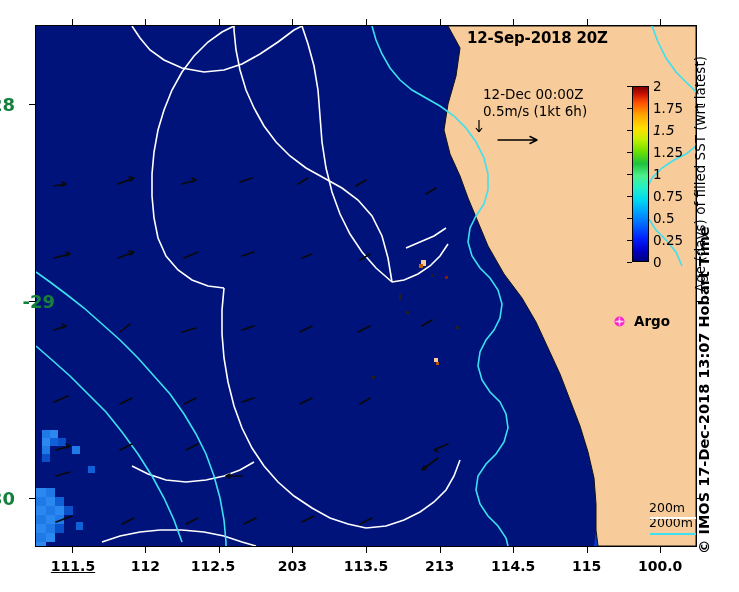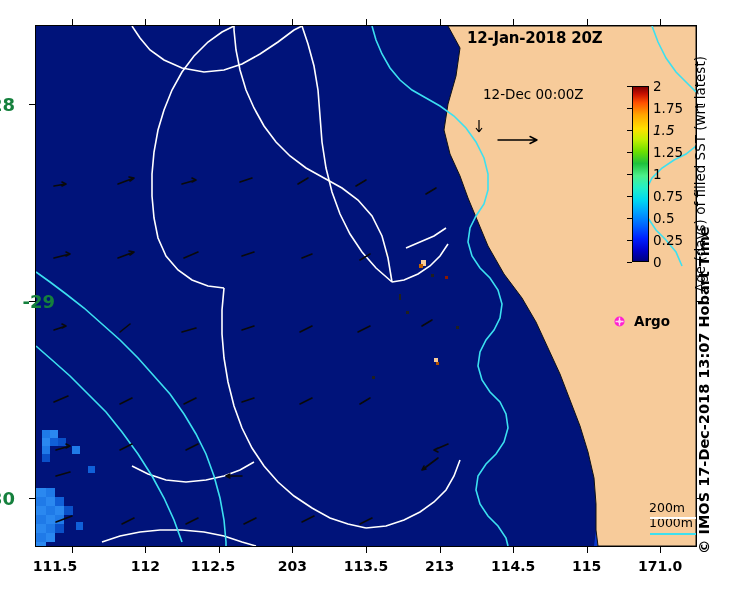--- a/index.html
+++ b/index.html
@@ -243,24 +243,25 @@
           <path d="M266,496 L278,490"></path>
           <path d="M324,498 L336,492"></path>
           <path d="M390,168 L400,162"></path>
           <path d="M386,300 L396,294"></path>
         </g>
 
       </g>
     </svg>
   </div>
 
-  <div id="title-text">12-Jan-2018 20Z</div>
+  <div id="title-text">12-Sep-2018 20Z</div>
 
   <div id="annot-block">
     <div>12-Dec 00:00Z</div>
+    <div>0.5m/s (1kt 6h)</div>
   </div>
 
   <svg id="vec-ref" viewBox="0 0 12 16">
     <path d="M5,1 L5,13 M5,13 L2,9 M5,13 L8,9" stroke="#000" stroke-width="1.2" fill="none"></path>
   </svg>
 
   <svg id="annot-arrow" viewBox="0 0 46 12">
     <path d="M1,6 L40,6 M40,6 L33,2.5 M40,6 L33,9.5" stroke="#000" stroke-width="1.4" fill="none" stroke-linecap="round"></path>
   </svg>
 
@@ -293,30 +294,30 @@
     <svg id="argo-marker" viewBox="0 0 11 11">
       <circle cx="5.5" cy="5.5" r="5" fill="#ff20d0"></circle>
       <path d="M5.5,1.5 L5.5,9.5 M1.5,5.5 L9.5,5.5" stroke="#ffd0f4" stroke-width="1.4"></path>
       <circle cx="5.5" cy="5.5" r="1.6" fill="#ffd0f4"></circle>
     </svg>
     <span id="argo-label">Argo</span>
   </div>
 
   <div id="scale-legend">
     <div>200m</div>
-    <div>1000m</div>
+    <div>2000m</div>
   </div>
   <div id="scale-line-200"></div>
   <div id="scale-line-1000"></div>
 
   <div id="copyright">© IMOS 17-Dec-2018 13:07 Hobart Time</div>
 
 <div class="tick xtick" style="left: 71.7778px;"></div>
     <div class="tick xtick top" style="left: 71.7778px;"></div>
-    <div class="xlab" style="left: 55px;">111.5</div>
+    <div class="xlab" style="left: 73px; text-decoration: underline;">111.5</div>
     <div class="tick xtick" style="left: 145.333px;"></div>
     <div class="tick xtick top" style="left: 145.333px;"></div>
     <div class="xlab" style="left: 145.333px;">112</div>
     <div class="tick xtick" style="left: 218.889px;"></div>
     <div class="tick xtick top" style="left: 218.889px;"></div>
     <div class="xlab" style="left: 213px;">112.5</div>
     <div class="tick xtick" style="left: 292.444px;"></div>
     <div class="tick xtick top" style="left: 292.444px;"></div>
     <div class="xlab" style="left: 292.444px;">203</div>
     <div class="tick xtick" style="left: 366px;"></div>
@@ -326,21 +327,21 @@
     <div class="tick xtick top" style="left: 439.556px;"></div>
     <div class="xlab" style="left: 439.556px;">213</div>
     <div class="tick xtick" style="left: 513.111px;"></div>
     <div class="tick xtick top" style="left: 513.111px;"></div>
     <div class="xlab" style="left: 513.111px;">114.5</div>
     <div class="tick xtick" style="left: 586.667px;"></div>
     <div class="tick xtick top" style="left: 586.667px;"></div>
     <div class="xlab" style="left: 586.667px;">115</div>
     <div class="tick xtick" style="left: 660.222px;"></div>
     <div class="tick xtick top" style="left: 660.222px;"></div>
-    <div class="xlab" style="left: 660.222px;">171.0</div>
+    <div class="xlab" style="left: 660.222px;">100.0</div>
     <div class="tick ytick" style="top: 103.792px;"></div>
     <div class="tick ytick right" style="top: 103.792px;"></div>
     <div class="ylab" style="top: 103.792px;">-28</div>
     <div class="tick ytick" style="top: 300.774px;"></div>
     <div class="tick ytick right" style="top: 300.774px;"></div>
     <div class="ylab" style="top: 300.774px; margin-left: 40px;">-29</div>
     <div class="tick ytick" style="top: 497.755px;"></div>
     <div class="tick ytick right" style="top: 497.755px;"></div>
     <div class="ylab" style="top: 497.755px;">-30</div>
   </div>

